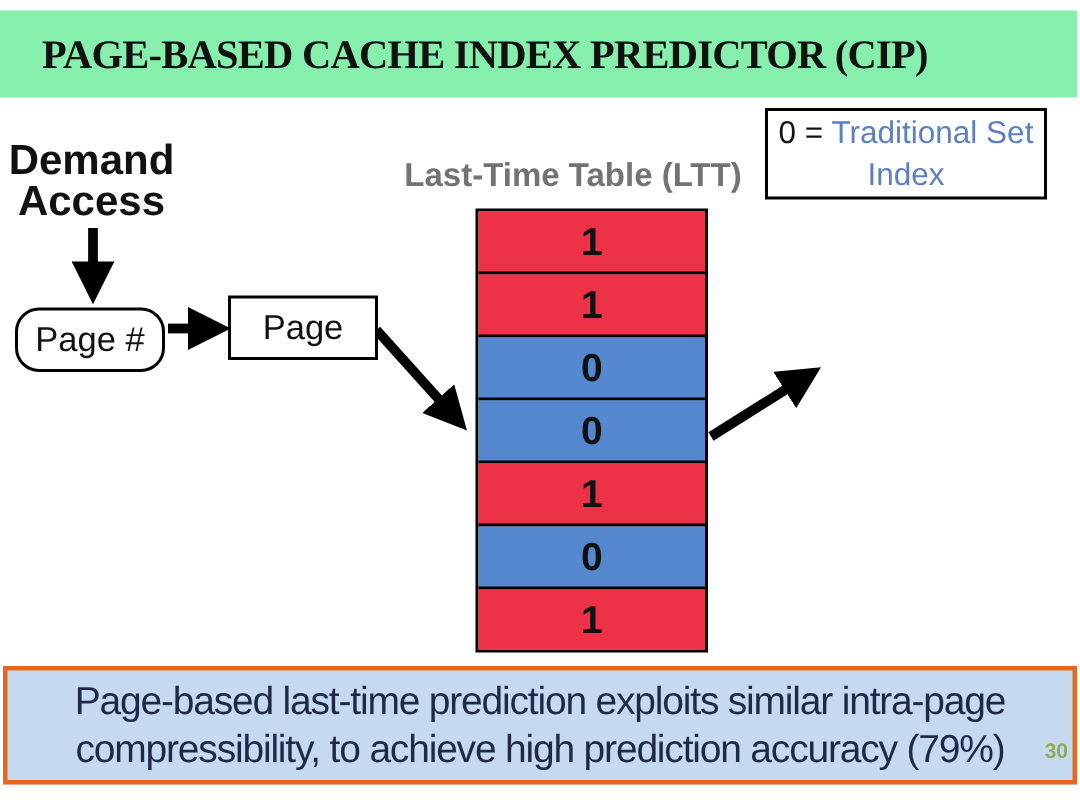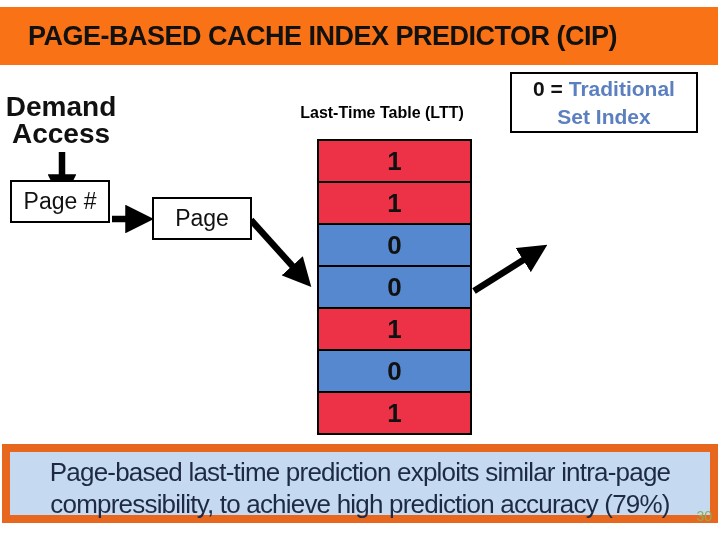--- a/index.html
+++ b/index.html
@@ -55,32 +55,32 @@
     height: 43px;
     box-sizing: border-box;
     border: 2px solid #000000;
     background: #ffffff;
     display: flex;
     align-items: center;
     justify-content: center;
     font-size: 23px;
     color: #111111;
   }
-  .page-box { left: 10px; top: 180px; }
+  .page-box { left: 10px; top: 205px; border-radius: 16px; }
   .hash-box { left: 152px; top: 197px; }
 
   
   .ltt-title {
     position: absolute;
     left: 256px; top: 104px;
     width: 252px;
     text-align: center;
-    font-size: 16px;
-    font-weight: bold;
-    color: #000000;
+    font-size: 22px;
+    font-weight: bold;
+    color: #737373;
     white-space: nowrap;
   }
   .ltt-table {
     position: absolute;
     left: 317px; top: 139px;
     width: 155px;
     box-sizing: border-box;
     border: 2px solid #000000;
   }
   .ltt-cell {
@@ -98,21 +98,21 @@
   
   .legend {
     position: absolute;
     left: 510px; top: 72px;
     width: 188px;
     box-sizing: border-box;
     border: 2px solid #000000;
     background: #ffffff;
     text-align: center;
     font-size: 21px;
-    font-weight: bold;
+    font-weight: normal;
     line-height: 27.5px;
     padding: 1px 5px;
     color: #111111;
   }
 
   
   .predict {
     position: absolute;
     left: 552px; top: 212px;
     width: 132px;
@@ -132,44 +132,44 @@
     pointer-events: none;
   }
 
   
   .callout {
     position: absolute;
     left: 2px; top: 444px;
     width: 716px;
     height: 79px;
     box-sizing: border-box;
-    border: 8px solid #d946ef;
+    border: 3px solid #d946ef;
     text-align: center;
     padding-top: 4px;
   }
   .callout .line {
     font-size: 26px;
     letter-spacing: -0.8px;
     line-height: 32px;
     white-space: nowrap;
   }
 
   .page-num {
     position: absolute;
-    right: 8px; top: 508px;
+    right: 8px; top: 492px;
     font-size: 14px;
-    font-weight: normal;
+    font-weight: bold;
   }
 </style>
 </head>
 <body>
 
 <div class="slide">
 
-  <header class="title-bar" style="background: #f97316;">
+  <header class="title-bar" style="background: #86efac; font-family: Liberation Serif, serif;">
     <h1>PAGE-BASED CACHE INDEX PREDICTOR (CIP)</h1>
   </header>
 
   <div class="demand">Demand Access</div>
 
   <svg class="arrows" viewBox="0 0 720 540" xmlns="http://www.w3.org/2000/svg">
     <defs>
       <marker id="ah" viewBox="0 0 6 6" refX="1.2" refY="3" markerWidth="4.4" markerHeight="4.4" orient="auto">
         <path d="M0,0 L6,3 L0,6 Z" fill="#000000"></path>
       </marker>

